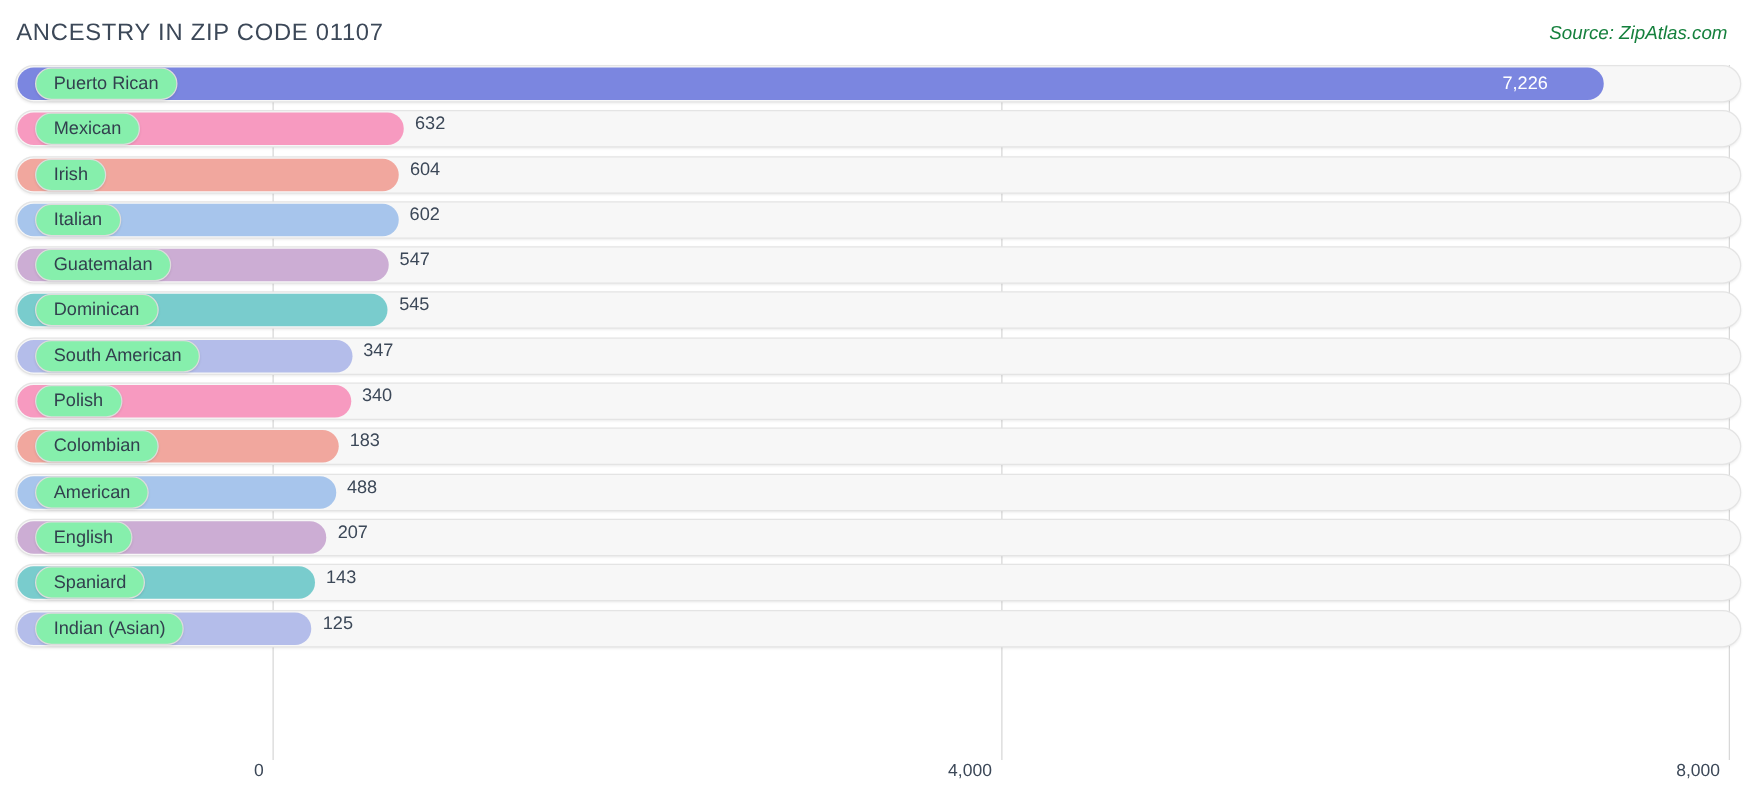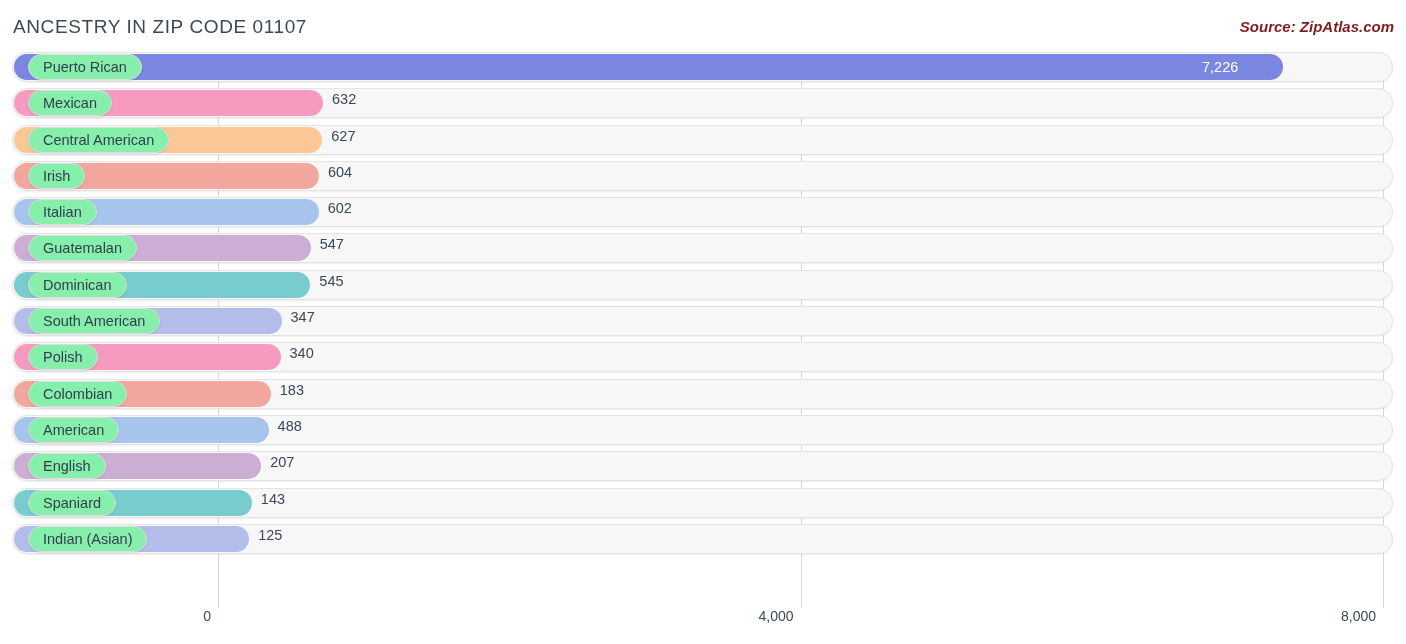--- a/index.html
+++ b/index.html
@@ -12,25 +12,24 @@
   .page { position: relative; width: 1406px; height: 644px; }
 
   
   .chart-title {
     position: absolute; left: 13px; top: 16px;
     font-size: 19px; letter-spacing: 0.6px;
     color: #3c4858; font-weight: 400;
     white-space: nowrap;
   }
   .chart-source {
-    position: absolute; right: 12px; top: 18px;
+    position: absolute; right: 24px; top: 18px;
     font-size: 15px; font-style: italic;
-    color: #7f1d1d;
-    white-space: nowrap;
-    font-weight: bold;
+    color: #15803d;
+    white-space: nowrap;
   }
 
   
   .plot {
     position: absolute;
     left: 0; top: 52px;
     width: 1406px; height: 556px;
   }
   .gridlines { position: absolute; inset: 0; pointer-events: none; }
   .gridline {
@@ -146,28 +145,20 @@
         <div class="row">
           <div class="track"></div>
           <div class="bar" style="width: 309.035px; background: rgb(247, 154, 192);"></div>
           <div class="pill">
             <span>Mexican</span>
           </div>
           <div class="value-out" style="left: 332.035px;">632</div>
         </div>
         <div class="row">
           <div class="track"></div>
-          <div class="bar" style="width: 308.307px; background: rgb(251, 199, 149);"></div>
-          <div class="pill">
-            <span>Central American</span>
-          </div>
-          <div class="value-out" style="left: 331.307px;">627</div>
-        </div>
-        <div class="row">
-          <div class="track"></div>
           <div class="bar" style="width: 304.957px; background: rgb(241, 167, 158);"></div>
           <div class="pill">
             <span>Irish</span>
           </div>
           <div class="value-out" style="left: 327.957px;">604</div>
         </div>
         <div class="row">
           <div class="track"></div>
           <div class="bar" style="width: 304.666px; background: rgb(167, 197, 236);"></div>
           <div class="pill">

